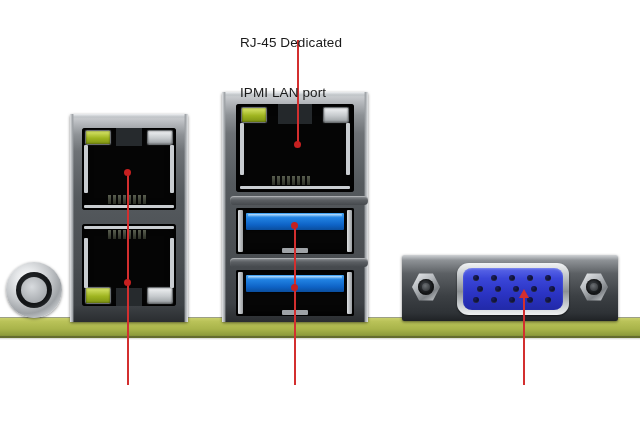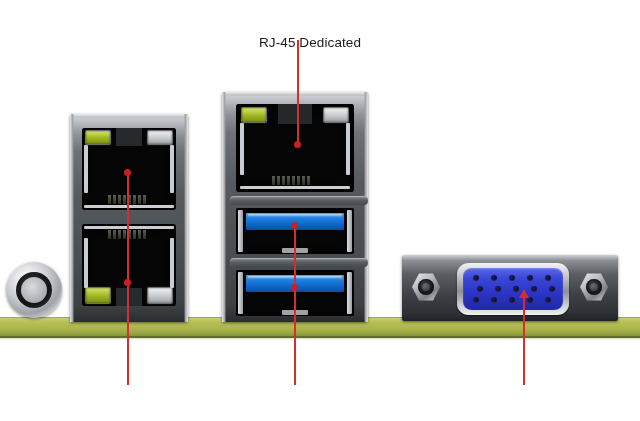--- a/index.html
+++ b/index.html
@@ -299,22 +299,23 @@
   <div class="dot" style="left:124px;top:169px;"></div>
   <div class="dot" style="left:124px;top:279px;"></div>
 
   <div class="leader" style="left:294px;top:225px;height:160px;"></div>
   <div class="dot" style="left:291px;top:222px;"></div>
   <div class="dot" style="left:291px;top:284px;"></div>
 
   <div class="leader" style="left:523px;top:298px;height:87px;"></div>
   <div class="arrow" style="left:519px;top:289px;transform:rotate(0deg);"></div>
 
-  <div class="label" style="left:259px;top:2px;">
+  <div class="label" style="left:240px;top:2px;">
     <div>RJ-45 Dedicated</div>
+    <div>IPMI LAN port</div>
   </div>
 
   <div class="label" style="left:101px;top:386px;">
     <div>RJ-45 10G</div>
     
   </div>
 
   <div class="label" style="left:270px;top:386px;">
     <div>USB 3.0</div>
     

